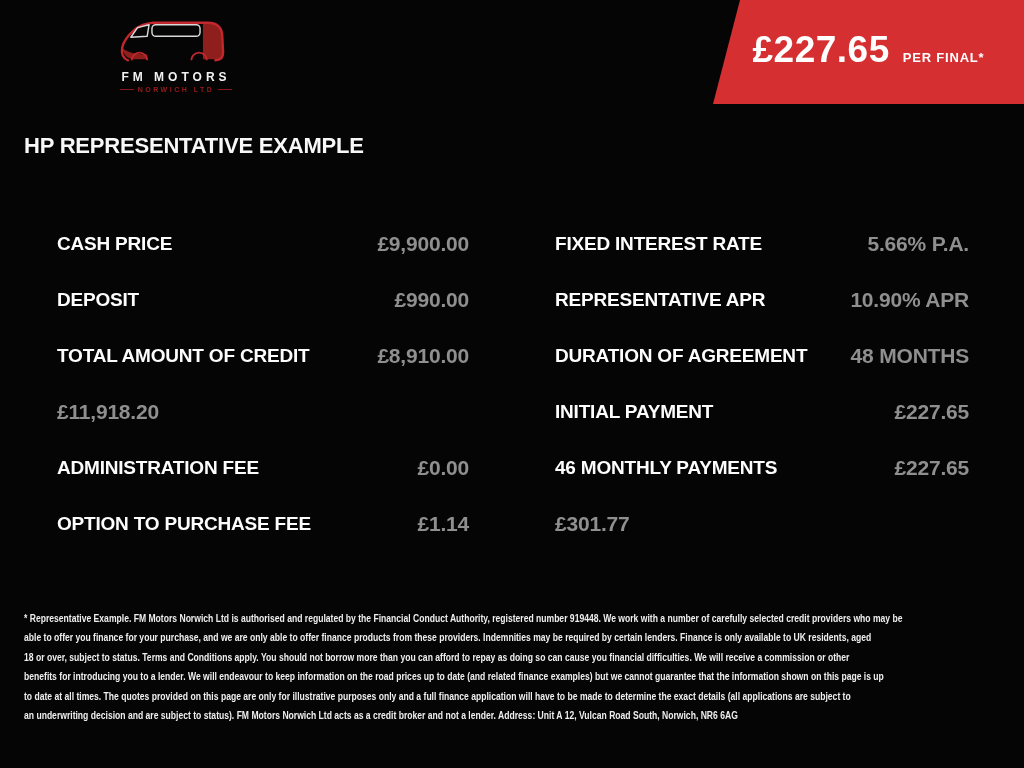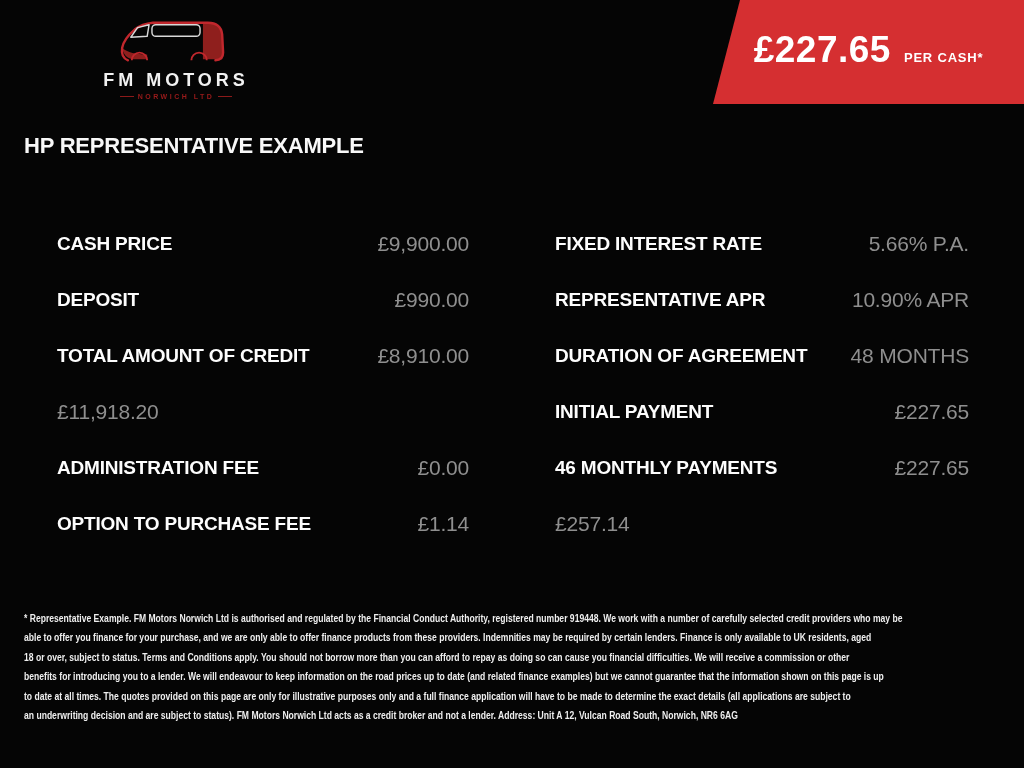--- a/index.html
+++ b/index.html
@@ -11,21 +11,21 @@
     font-family:"Liberation Sans", sans-serif;
   }
 
   
   .logo{
     position:absolute;left:110px;top:18px;width:132px;
     display:flex;flex-direction:column;align-items:center;
   }
   .logo svg{display:block;}
   .logo-name{
-    color:#f2f2f2;font-weight:bold;font-size:18px;letter-spacing:4px;
+    color:#f2f2f2;font-weight:bold;font-size:12px;letter-spacing:4px;
     margin-top:2px;white-space:nowrap;
   }
   .logo-sub{
     display:flex;align-items:center;gap:4px;margin-top:2px;
   }
   .logo-sub .rule{width:14px;height:1px;background:#8c1a1a;}
   .logo-sub .sub-text{
     color:#9b1b1b;font-weight:bold;font-size:7px;letter-spacing:2.5px;white-space:nowrap;
   }
 
@@ -58,21 +58,21 @@
   .col{display:flex;flex-direction:column;}
   .col.left{width:412px;}
   .col.right{width:414px;}
   .frow{
     height:56px;display:flex;justify-content:space-between;align-items:center;
   }
   .frow .flabel{
     color:#fdfdfd;font-weight:bold;font-size:19px;letter-spacing:-0.2px;white-space:nowrap;
   }
   .frow .fvalue{
-    color:#8f8f8f;font-weight:normal;font-size:21px;letter-spacing:-0.2px;white-space:nowrap;text-align:right;
+    color:#8f8f8f;font-weight:bold;font-size:21px;letter-spacing:-0.2px;white-space:nowrap;text-align:right;
   }
 
   
   .disclaimer{
     position:absolute;left:24px;top:609px;
     transform:scaleX(0.78);transform-origin:left top;
     color:#efefef;font-weight:bold;font-size:11px;line-height:19.4px;
   }
   .disclaimer .dline{white-space:nowrap;}
 </style>
@@ -94,21 +94,21 @@
     <div class="logo-name">FM MOTORS</div>
     <div class="logo-sub">
       <span class="rule"></span>
       <span class="sub-text">NORWICH LTD</span>
       <span class="rule"></span>
     </div>
   </div>
 
   <div class="banner">
     <span class="amount">£227.65</span>
-    <span class="period">PER CASH*</span>
+    <span class="period">PER FINAL*</span>
   </div>
 
   <h1 class="title">HP REPRESENTATIVE EXAMPLE</h1>
 
   <div class="cols">
     <div class="col left">
       <div class="frow">
         <span class="flabel">CASH PRICE</span>
         <span class="fvalue">£9,900.00</span>
       </div>
@@ -147,21 +147,21 @@
       </div>
       <div class="frow">
         <span class="flabel">INITIAL PAYMENT</span>
         <span class="fvalue">£227.65</span>
       </div>
       <div class="frow">
         <span class="flabel">46 MONTHLY PAYMENTS</span>
         <span class="fvalue">£227.65</span>
       </div>
       <div class="frow">
-        <span class="fvalue">£257.14</span>
+        <span class="fvalue">£301.77</span>
       </div>
     </div>
   </div>
 
   <div class="disclaimer">
     <div class="dline">* Representative Example. FM Motors Norwich Ltd is authorised and regulated by the Financial Conduct Authority, registered number 919448. We work with a number of carefully selected credit providers who may be</div>
     <div class="dline">able to offer you finance for your purchase, and we are only able to offer finance products from these providers. Indemnities may be required by certain lenders. Finance is only available to UK residents, aged</div>
     <div class="dline">18 or over, subject to status. Terms and Conditions apply. You should not borrow more than you can afford to repay as doing so can cause you financial difficulties. We will receive a commission or other</div>
     <div class="dline">benefits for introducing you to a lender. We will endeavour to keep information on the road prices up to date (and related finance examples) but we cannot guarantee that the information shown on this page is up</div>
     <div class="dline">to date at all times. The quotes provided on this page are only for illustrative purposes only and a full finance application will have to be made to determine the exact details (all applications are subject to</div>

